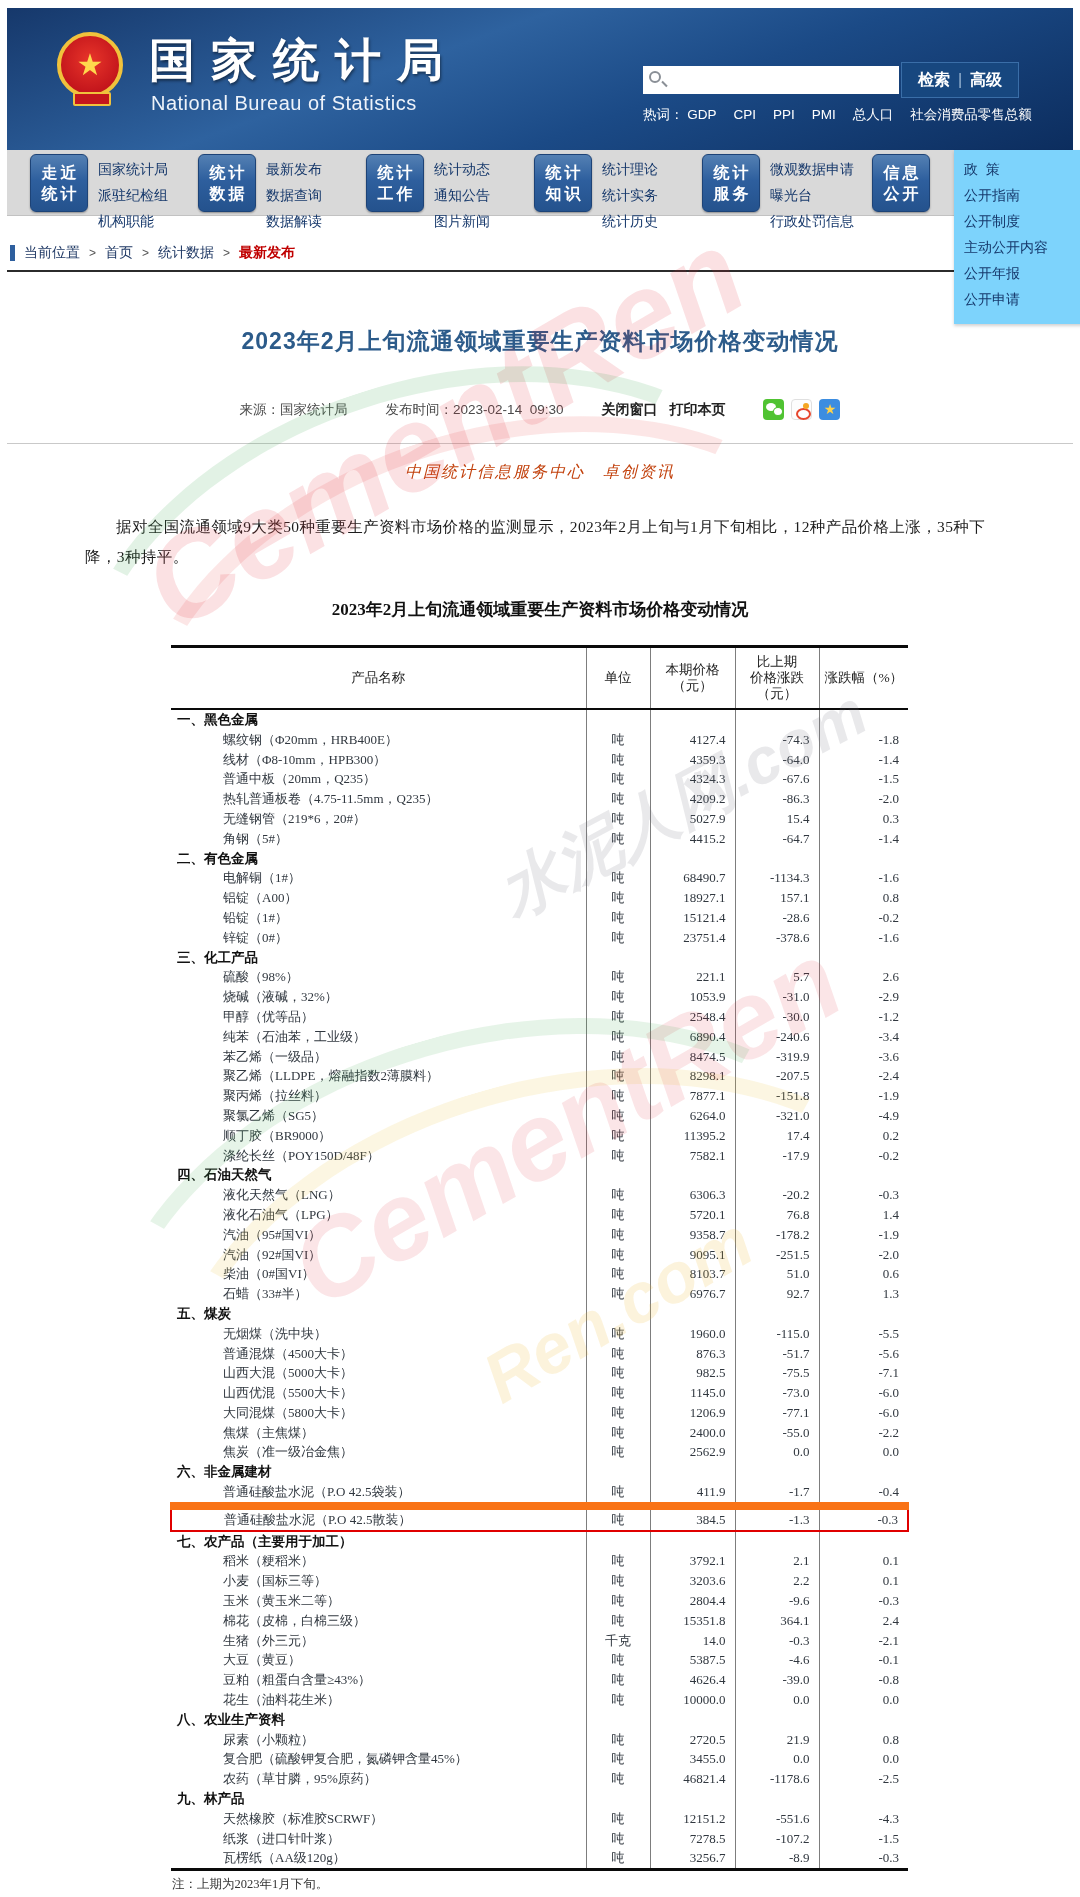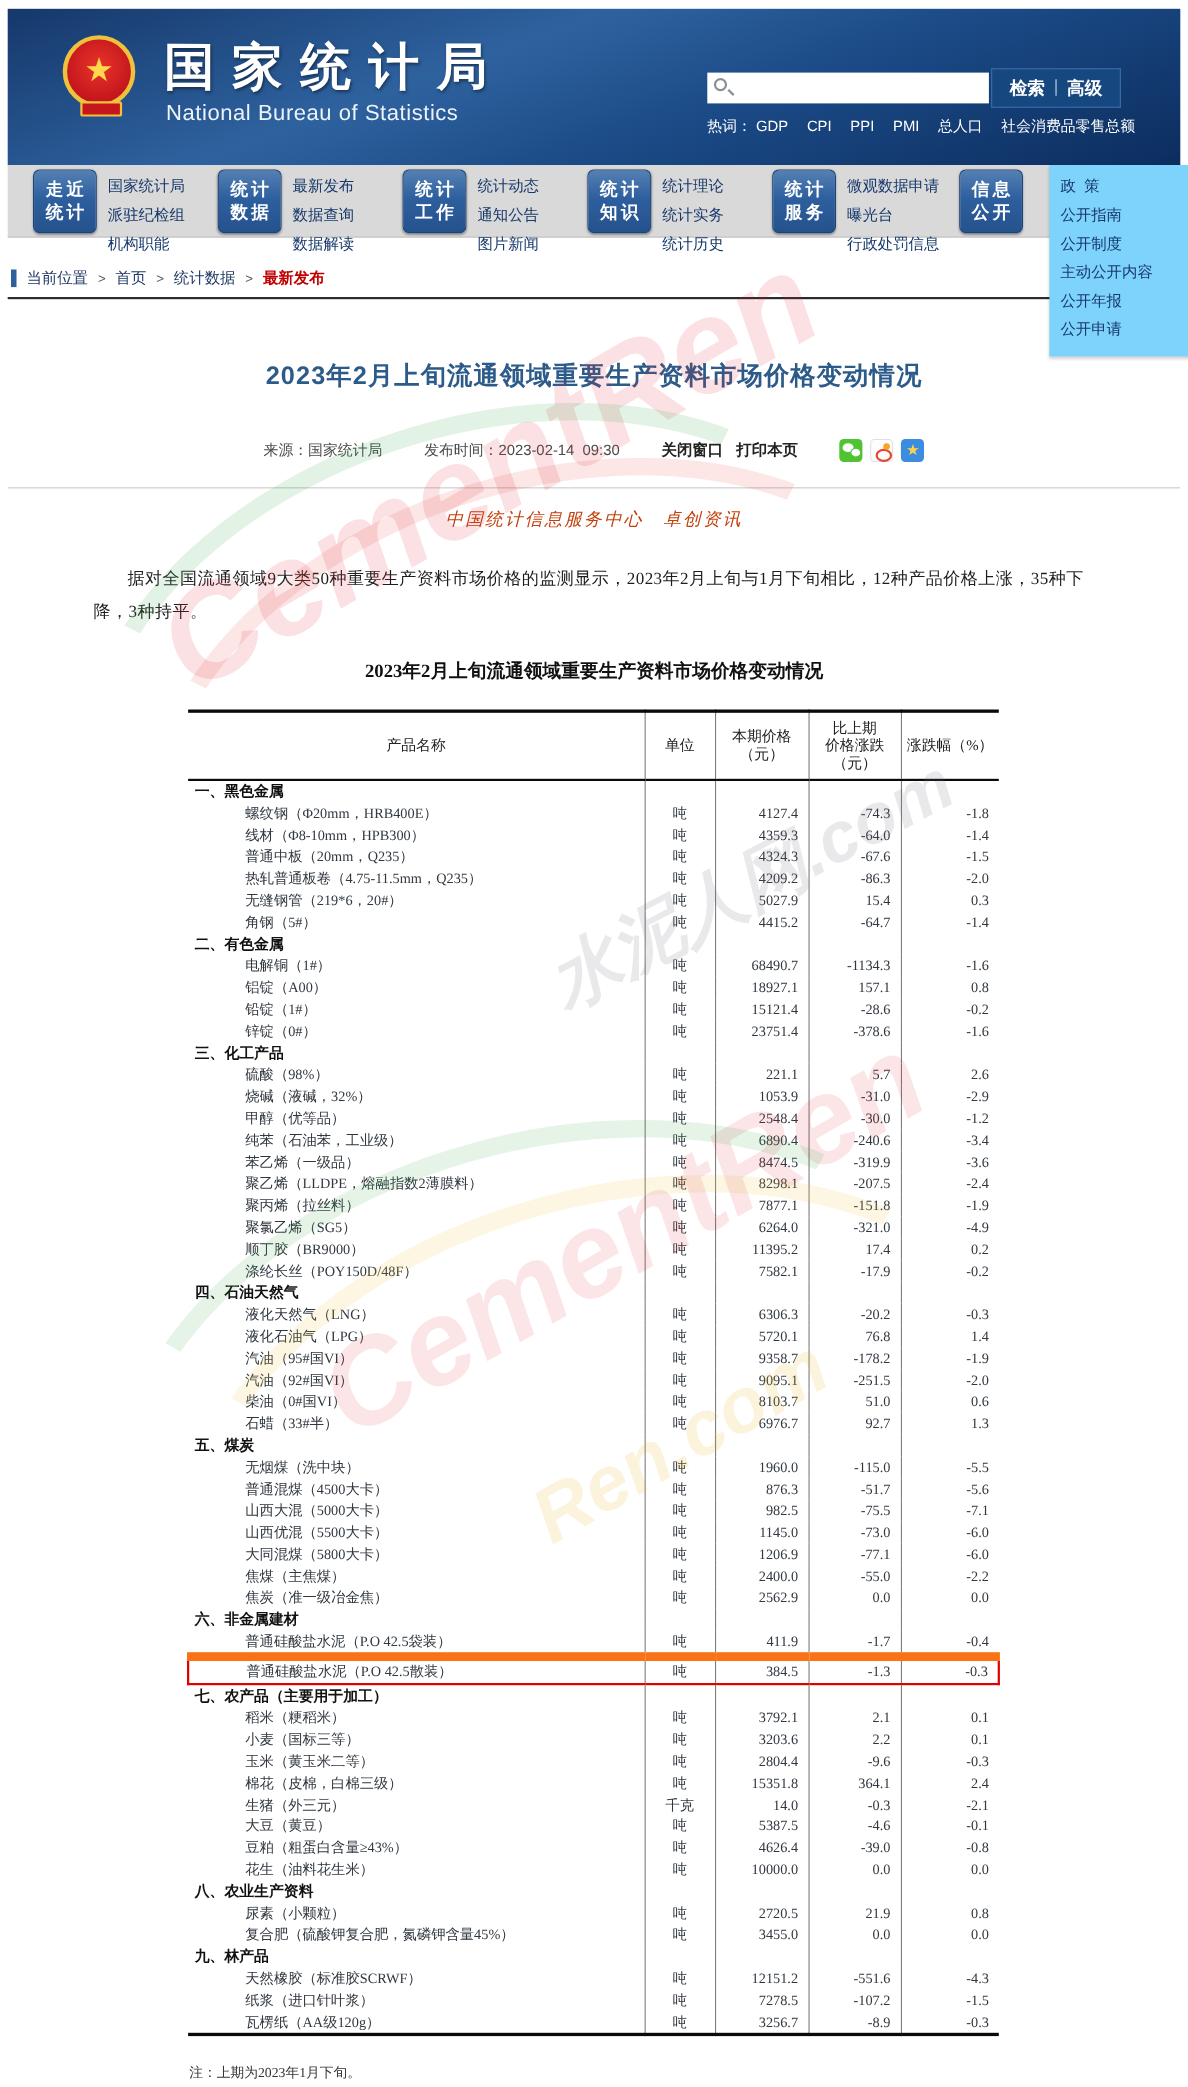--- a/index.html
+++ b/index.html
@@ -615,20 +615,27 @@
           <td class="bL num">21.9</td>
           <td class="bL num">0.8</td>
         </tr>
         <tr class="prod">
           <td class="name">复合肥（硫酸钾复合肥，氮磷钾含量45%）</td>
           <td class="bL unit">吨</td>
           <td class="bL num">3455.0</td>
           <td class="bL num">0.0</td>
           <td class="bL num">0.0</td>
         </tr>
+        <tr class="prod">
+          <td class="name">农药（草甘膦，95%原药）</td>
+          <td class="bL unit">吨</td>
+          <td class="bL num">46821.4</td>
+          <td class="bL num">-1178.6</td>
+          <td class="bL num">-2.5</td>
+        </tr>
         <tr class="section">
           <td class="name">九、林产品</td>
           <td class="bL"></td>
           <td class="bL"></td>
           <td class="bL"></td>
           <td class="bL"></td>
         </tr>
         <tr class="prod">
           <td class="name">天然橡胶（标准胶SCRWF）</td>
           <td class="bL unit">吨</td>

